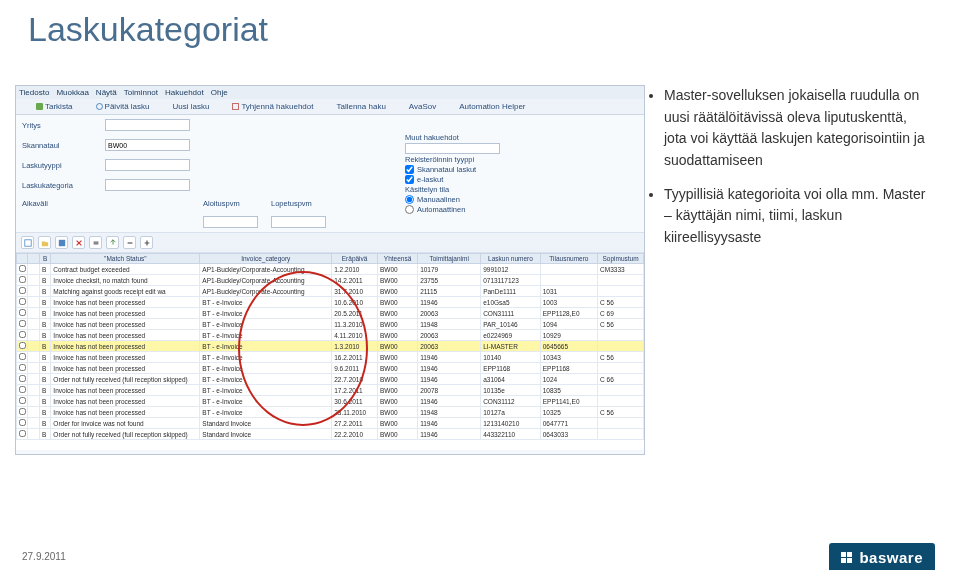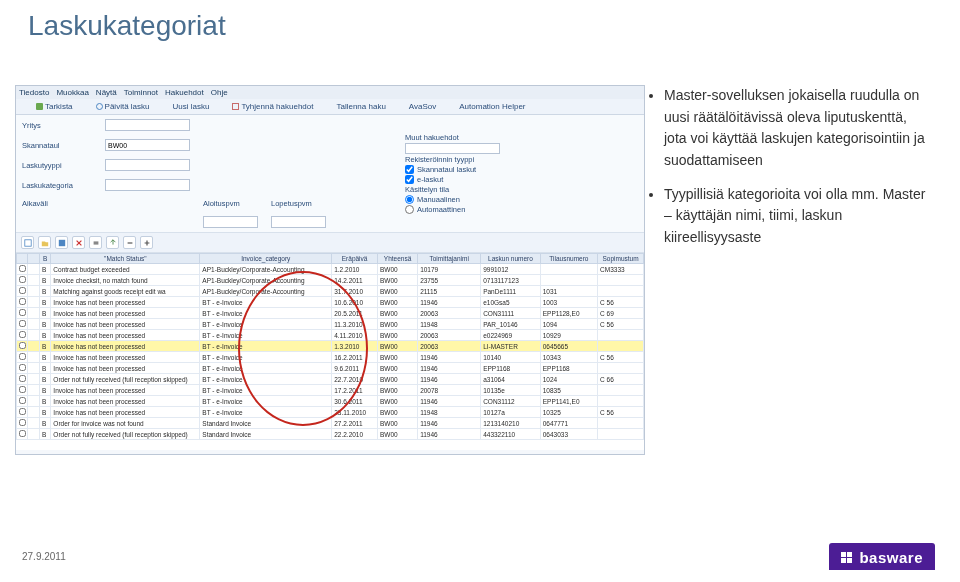--- a/index.html
+++ b/index.html
@@ -7,21 +7,21 @@
     width: 960px;
     height: 582px;
     background: #fff;
     font-family: Arial, sans-serif;
     position: relative;
     color: #333;
     overflow: hidden;
   }
   .slide-title {
     color: #4a6e8f;
-    font-size: 28px;
+    font-size: 34px;
     font-weight: 500;
     position: absolute;
     top: 10px;
     left: 28px;
   }
   .bullets {
     position: absolute;
     right: 30px;
     top: 85px;
     width: 280px;
@@ -122,21 +122,21 @@
     position:absolute;
     left: 22px;
     bottom: 20px;
     font-size: 10px;
     color: #666;
   }
   .logo {
     position:absolute;
     right: 25px;
     bottom: 12px;
-    background:#4c1d95;
+    background:#0c4a6e;
     color:#fff;
     font-size: 15px;
     font-weight:bold;
     letter-spacing:0.5px;
     padding: 6px 12px 4px;
     border-radius: 3px 3px 0 0;
     display:flex; align-items:center; gap:7px;
   }
   .logo-icon { display:grid; grid-template-columns:repeat(2,5px); grid-template-rows:repeat(2,5px); gap:1px; }
   .logo-icon span { background:#fff; }

